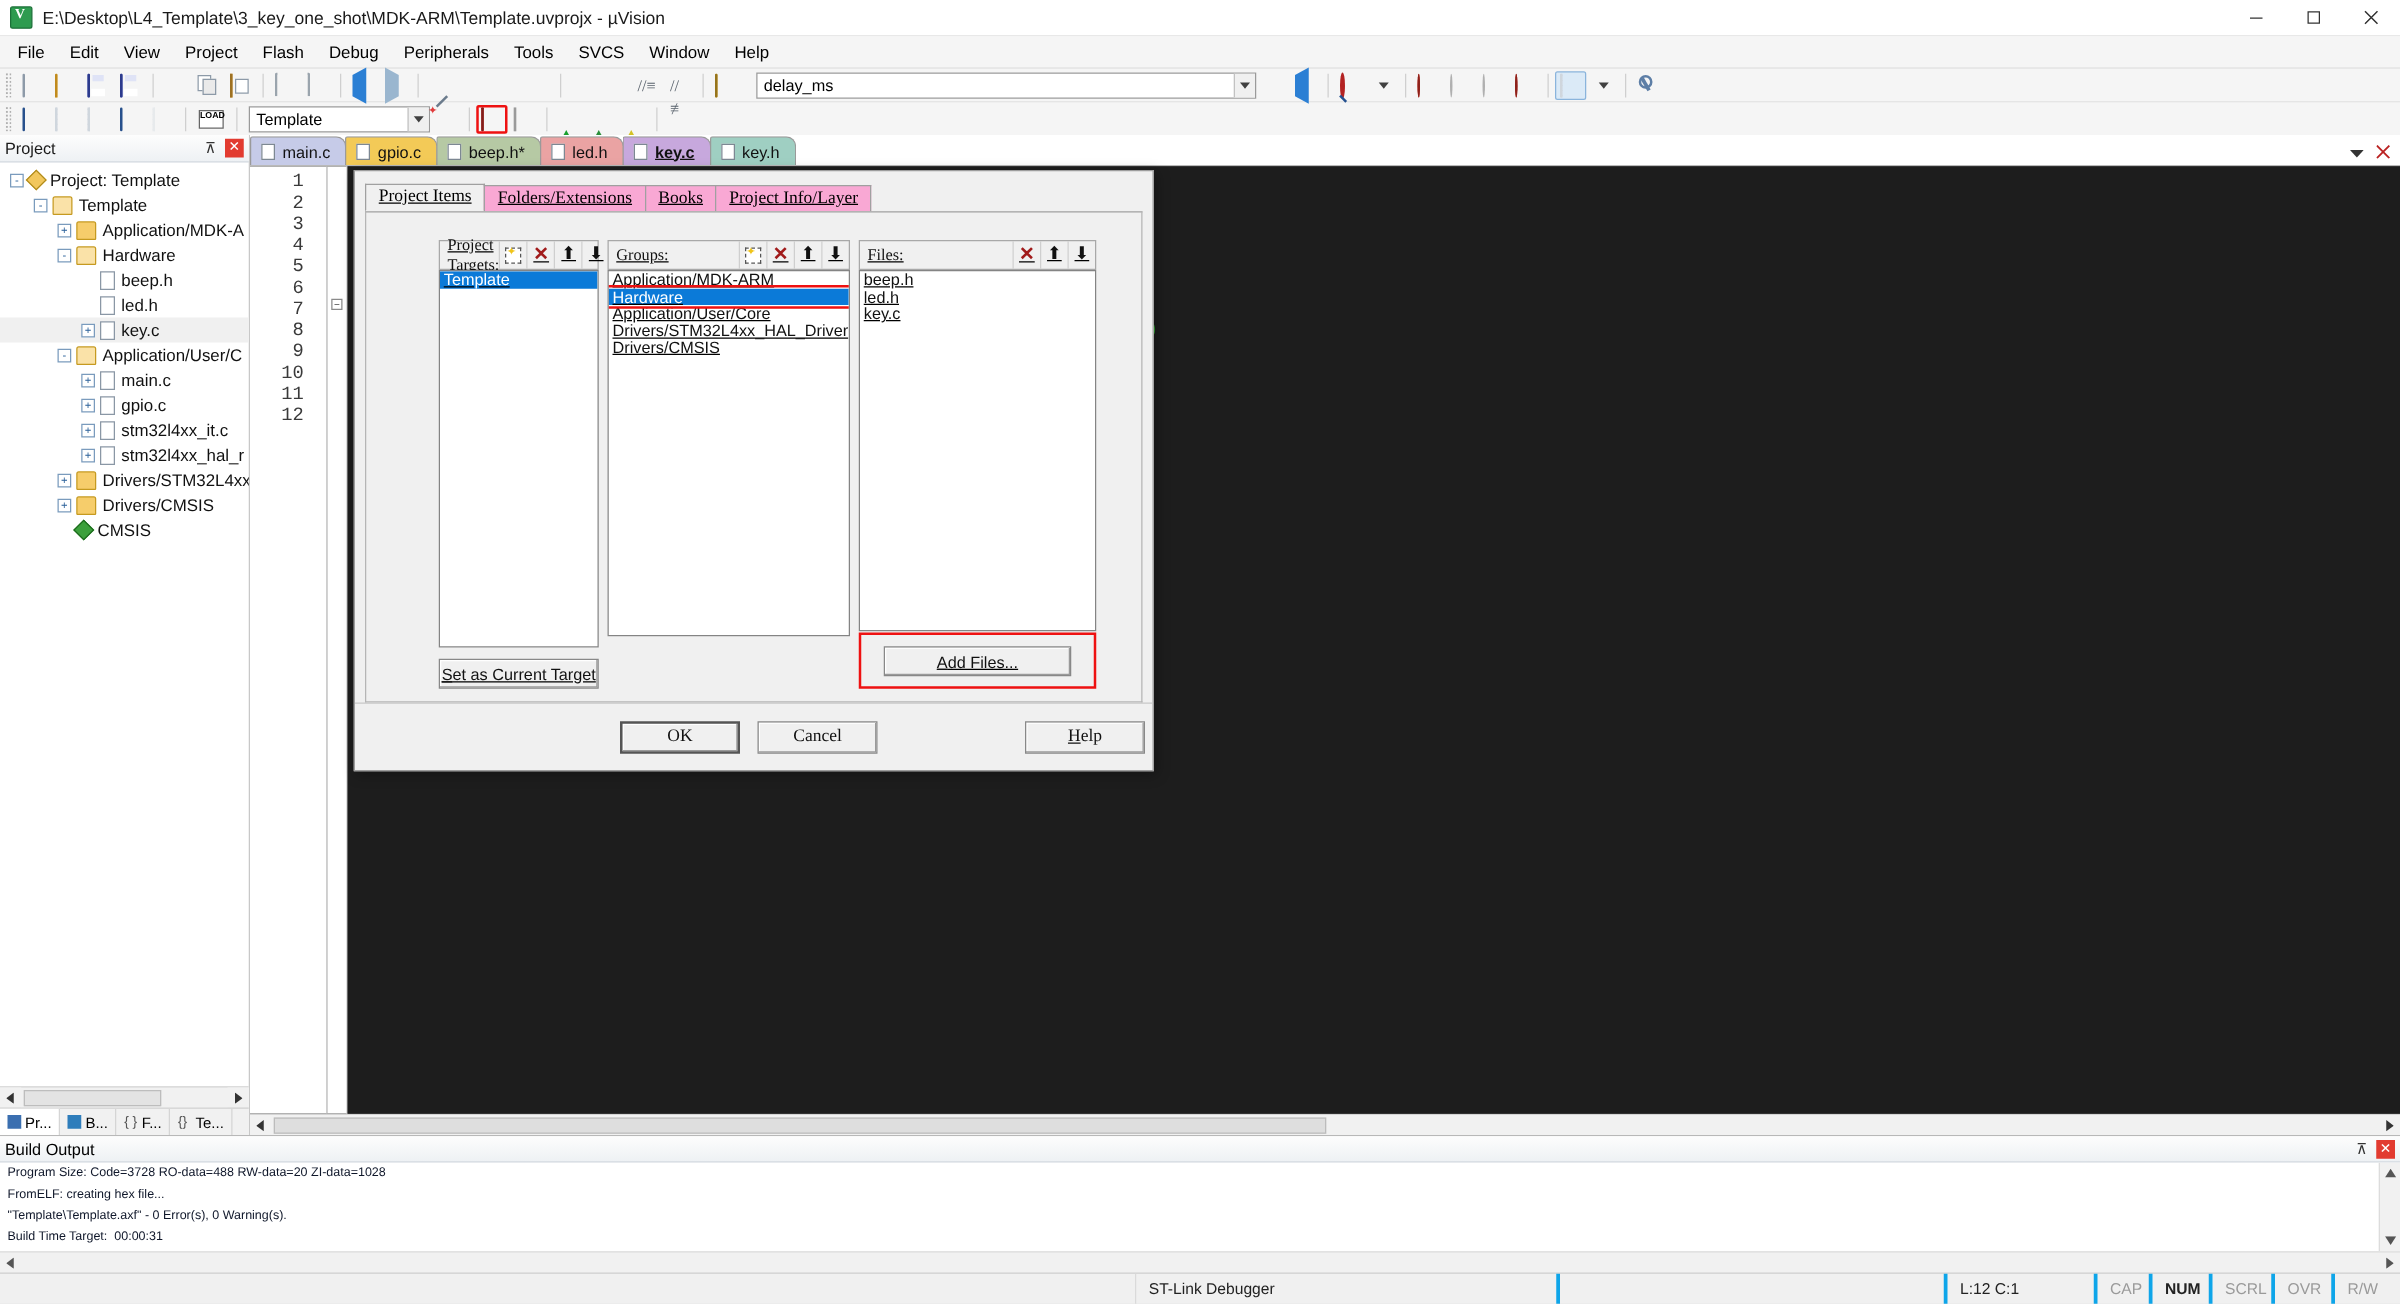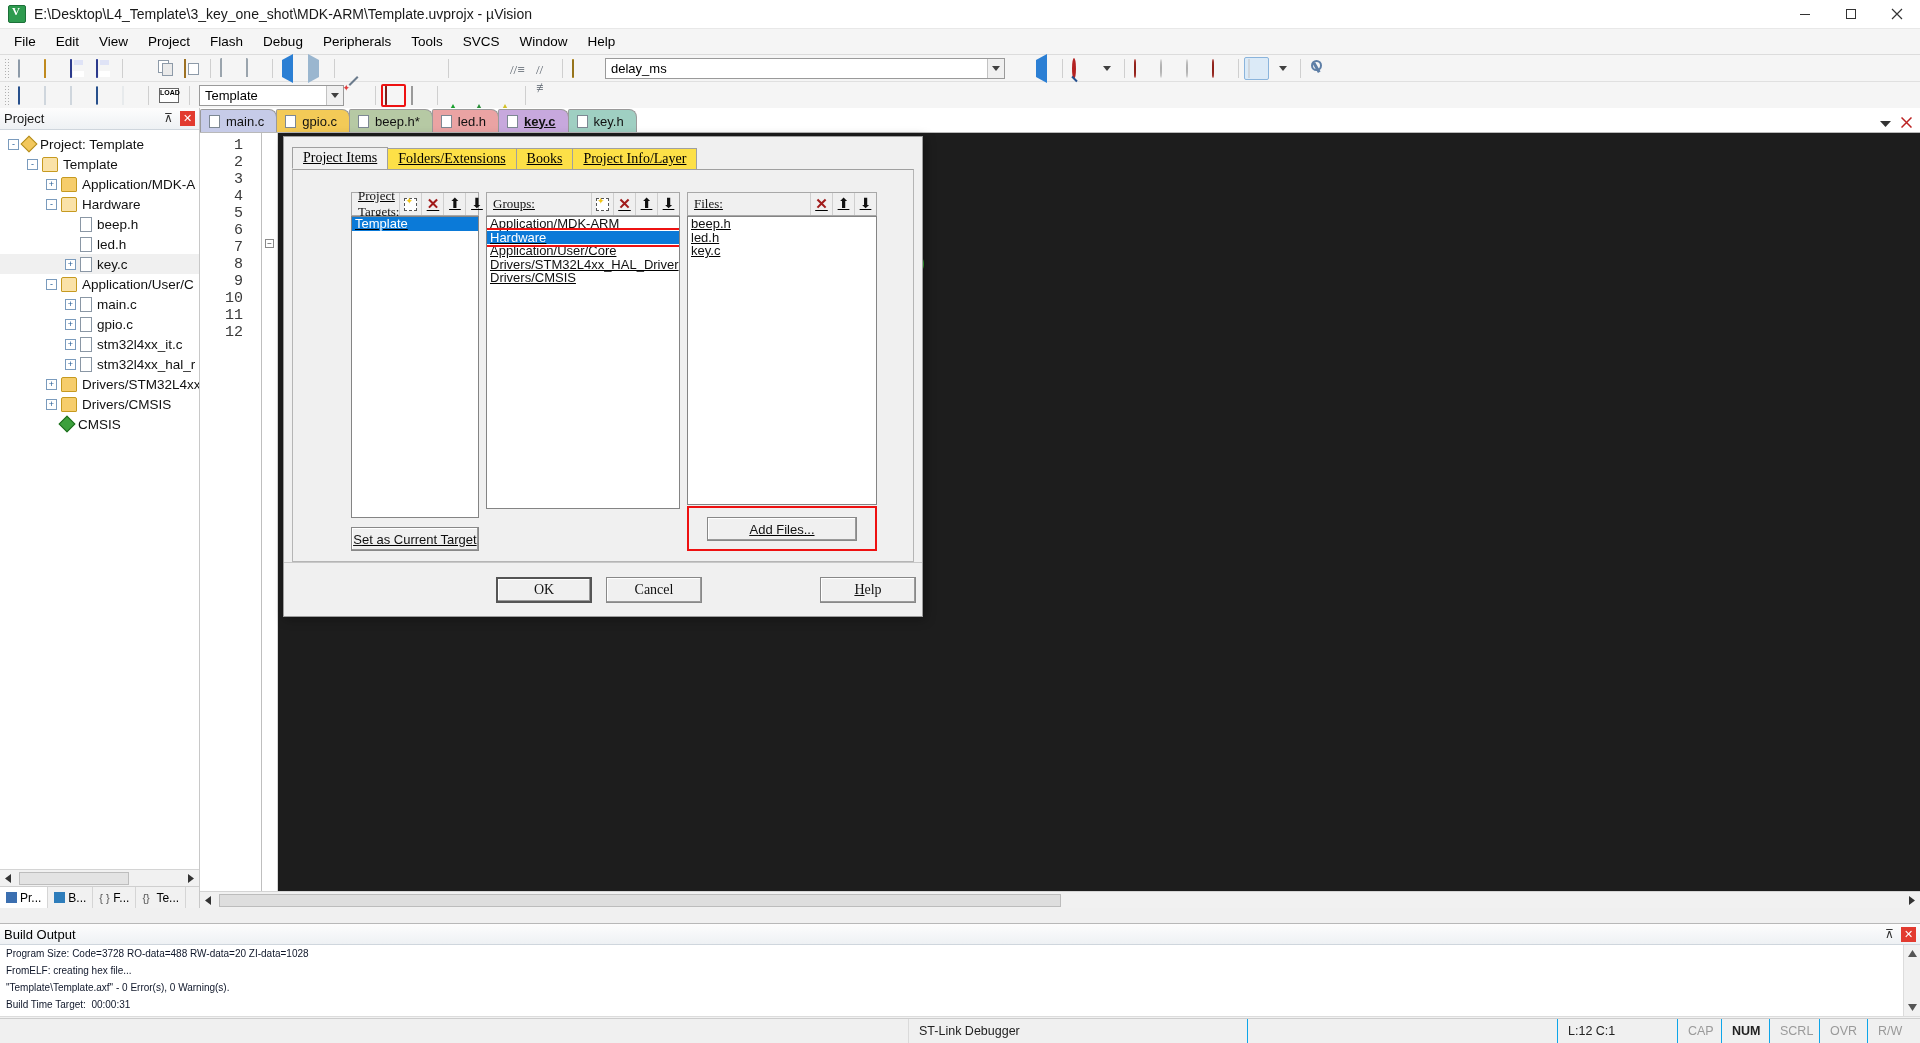--- a/index.html
+++ b/index.html
@@ -190,21 +190,21 @@
     background: #f0f0f0; border: 1px solid #9d9d9d; box-shadow: 2px 2px 10px rgba(0,0,0,.35);
     z-index: 40; display: flex; flex-direction: column;
   }
   .dlg-title {
     height: 31px; background: #00b0b9; display: flex; align-items: center;
     padding-left: 12px; color: #0c0c0c; font-size: 14.5px;
   }
   .dlg-close { margin-left: auto; width: 44px; height: 31px; display: flex; align-items: center; justify-content: center; }
   .dlg-inner { flex: 1; padding: 10px 8px 0 8px; display: flex; flex-direction: column; text-decoration: underline; }
   .tabstrip { display: flex; align-items: flex-end; height: 22px; font-family: "Liberation Serif", serif; font-size: 14px; }
-  .dtab { padding: 2px 10px; border: 1px solid #a0a0a0; border-bottom: none; background: #fde047; margin-right: -1px; }
+  .dtab { padding: 2px 10px; border: 1px solid #a0a0a0; border-bottom: none; background: #f9a8d4; margin-right: -1px; }
   .dtab.active { background: #f0f0f0; font-weight: normal; border-bottom: 1px solid #f0f0f0; }
   .dlg-page { flex: 1; border: 1px solid #b5b5b5; border-top: 1px solid #a0a0a0; background: #f0f0f0; padding: 22px 14px 10px 14px; display: flex; flex-direction: column; }
   .cols { display: flex; gap: 7px; flex: 1; }
   .col { display: flex; flex-direction: column; }
   .col.targets { width: 172px; padding-left: 44px; }
   .col.groups { width: 194px; }
   .col.files { width: 190px; }
   .col-head {
     height: 24px; display: flex; align-items: center; border: 1px solid #a8a8a8;
     background: #f0f0f0; padding-left: 6px; font-size: 13px; font-family: "Liberation Serif", serif;
@@ -230,37 +230,37 @@
   .btn u { text-decoration: underline; }
   .under-row { margin-top: 9px; display: flex; gap: 7px; }
   .addfiles-wrap { border: 2px solid #ee1111; padding: 9px 6px 8px 6px; margin-top: 1px; }
   .dlg-footer { height: 54px; border-top: 1px solid #c8c8c8; display: flex; align-items: center; justify-content: center; gap: 24px; }
   .dlg-footer .btn { width: 96px; height: 26px; font-family: "Liberation Serif", serif; font-size: 14px; }
   .dlg-footer .btn.ok { border: 2px solid #555; }
   .footer-pos { position: relative; width: 100%; height: 100%; }
   .footer-pos .btn { position: absolute; top: 14px; }
 
   
-  .build-panel { position: absolute; left: 0; right: 0; bottom: 10px; height: 110px; background: #fff; border-top: 1px solid #b8b8b8; display: flex; flex-direction: column; }
+  .build-panel { position: absolute; left: 0; right: 0; bottom: 25px; height: 110px; background: #fff; border-top: 1px solid #b8b8b8; display: flex; flex-direction: column; }
   .build-header { height: 21px; display: flex; align-items: center; padding: 0 4px; background: linear-gradient(#fdfdfd,#eef1f4); border-bottom: 1px solid #cfd6dd; font-size: 13px; }
   .build-body { flex: 1; font-family: Liberation Sans, sans-serif; font-size: 10px; color: #0f172a; padding: 3px 6px; position: relative; overflow: hidden; }
   .build-body .ln { height: 17px; white-space: pre; }
   .vscroll { position: absolute; right: 0; top: 0; bottom: 0; width: 17px; background: #f1f1f1; border-left: 1px solid #dcdcdc; }
   .vscroll .ar { height: 17px; display: flex; align-items: center; justify-content: center; font-size: 9px; color: #555; }
   .vscroll .ar.bottom { position: absolute; bottom: 0; left: 0; right: 0; }
   .build-hscroll { height: 17px; background: #f1f1f1; border-top: 1px solid #dcdcdc; display: flex; align-items: center; }
   .build-hscroll .arrowbox { width: 17px; height: 17px; display: flex; align-items: center; justify-content: center; font-size: 9px; color: #555; }
   .build-hscroll .track { flex: 1; }
 
   
   .statusbar {
     position: absolute; left: 0; right: 0; bottom: 0; height: 25px; background: #f0f0f0;
     border-top: 1px solid #cdcdcd; display: flex; align-items: center; font-size: 12.5px; color: #222;
   }
-  .sb-cell { padding: 0 10px; height: 25px; display: flex; align-items: center; border-right: 1px solid #0ea5e9; }
+  .sb-cell { padding: 0 10px; height: 25px; display: flex; align-items: center; border-right: 3px solid #0ea5e9; }
   .sb-grow { flex: 1; }
   .sb-bold { font-weight: bold; }
   .sb-dim { color: #9a9a9a; }
 </style>
 </head>
 <body>
 
 <div class="app">
 
   <div class="titlebar">

